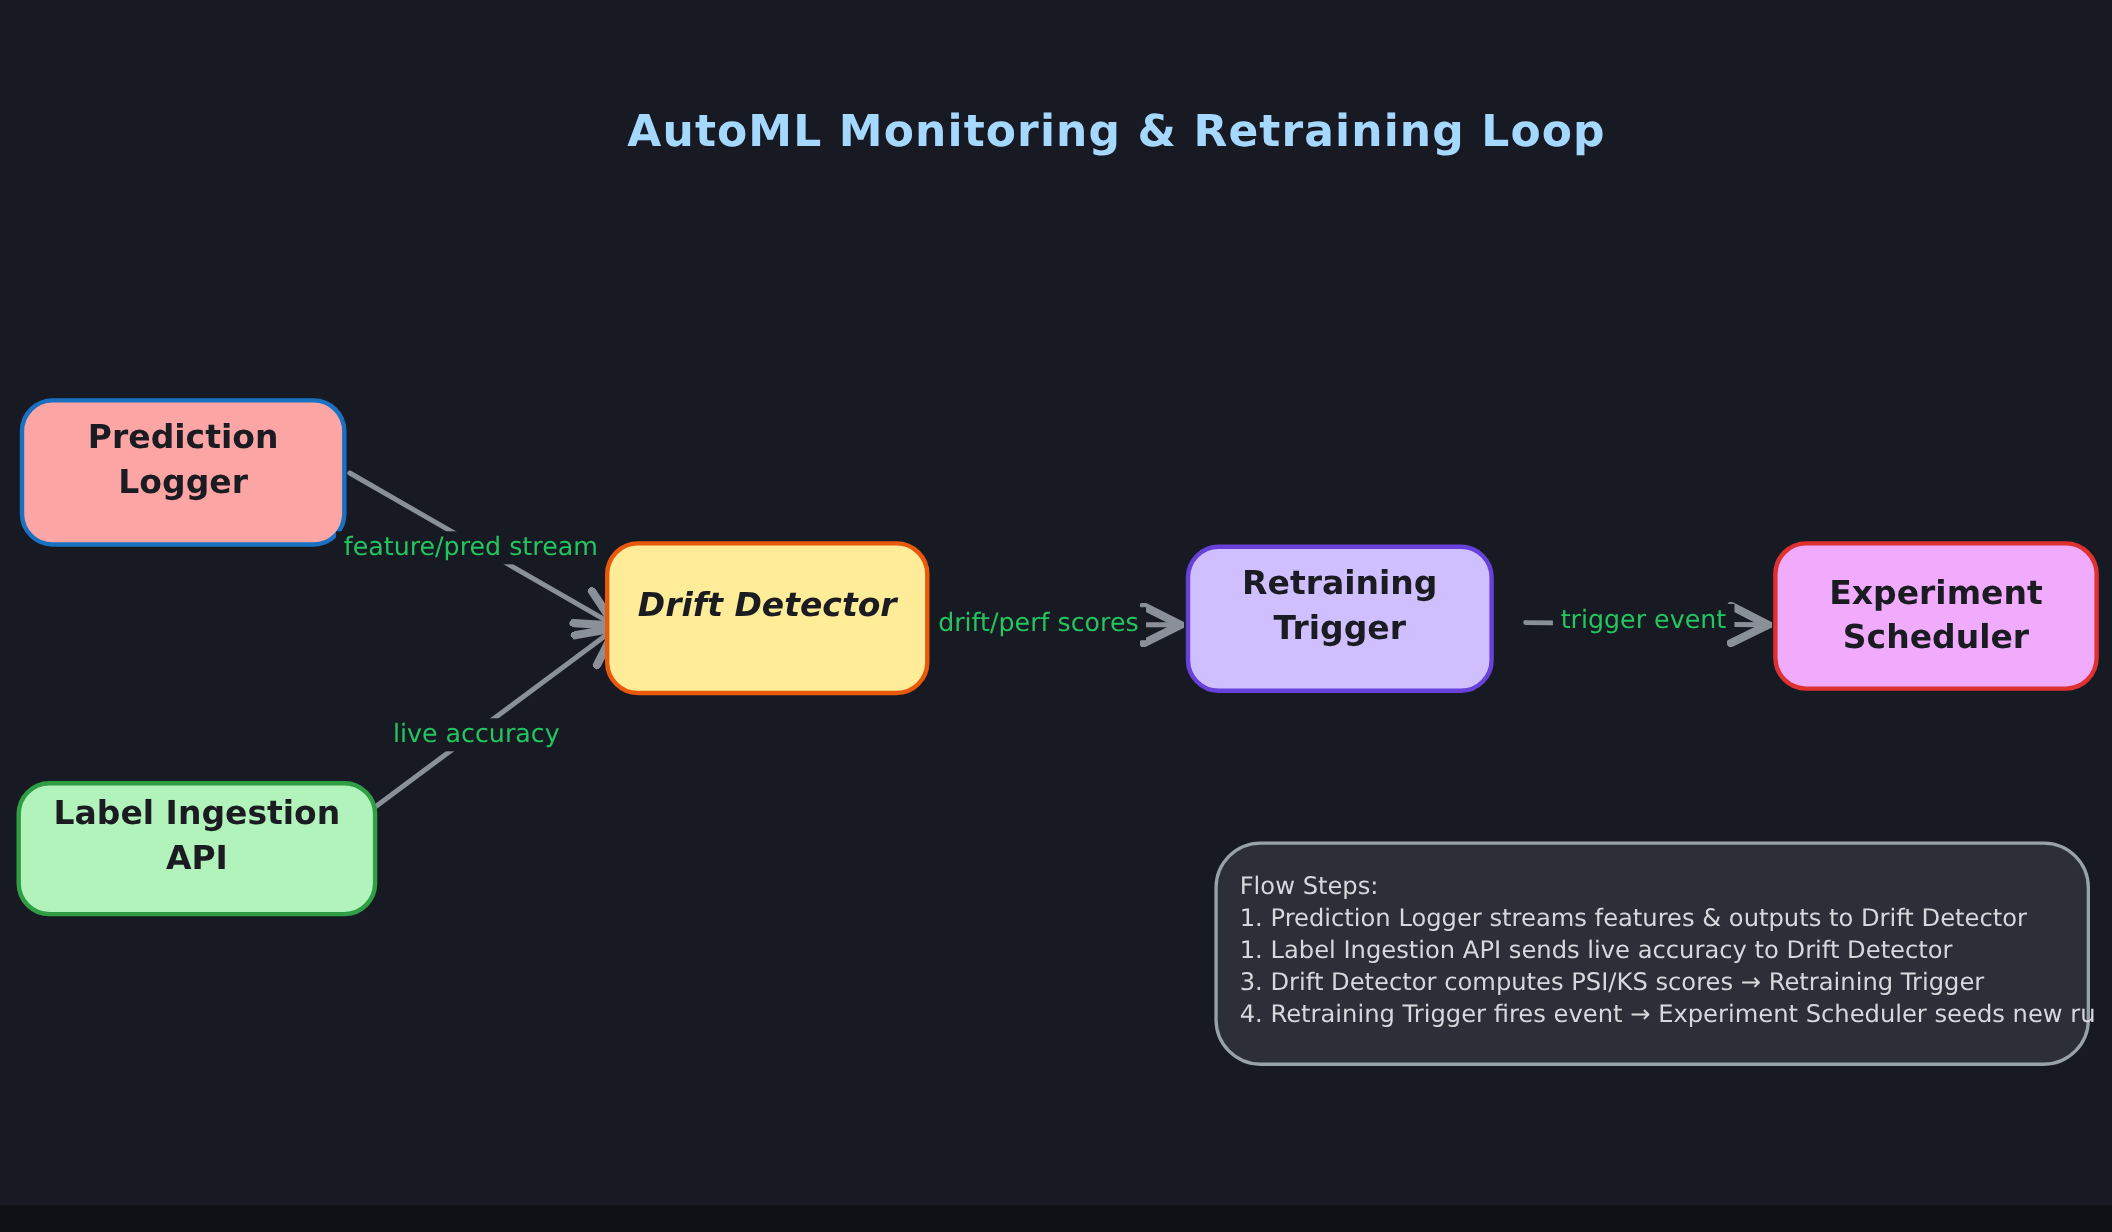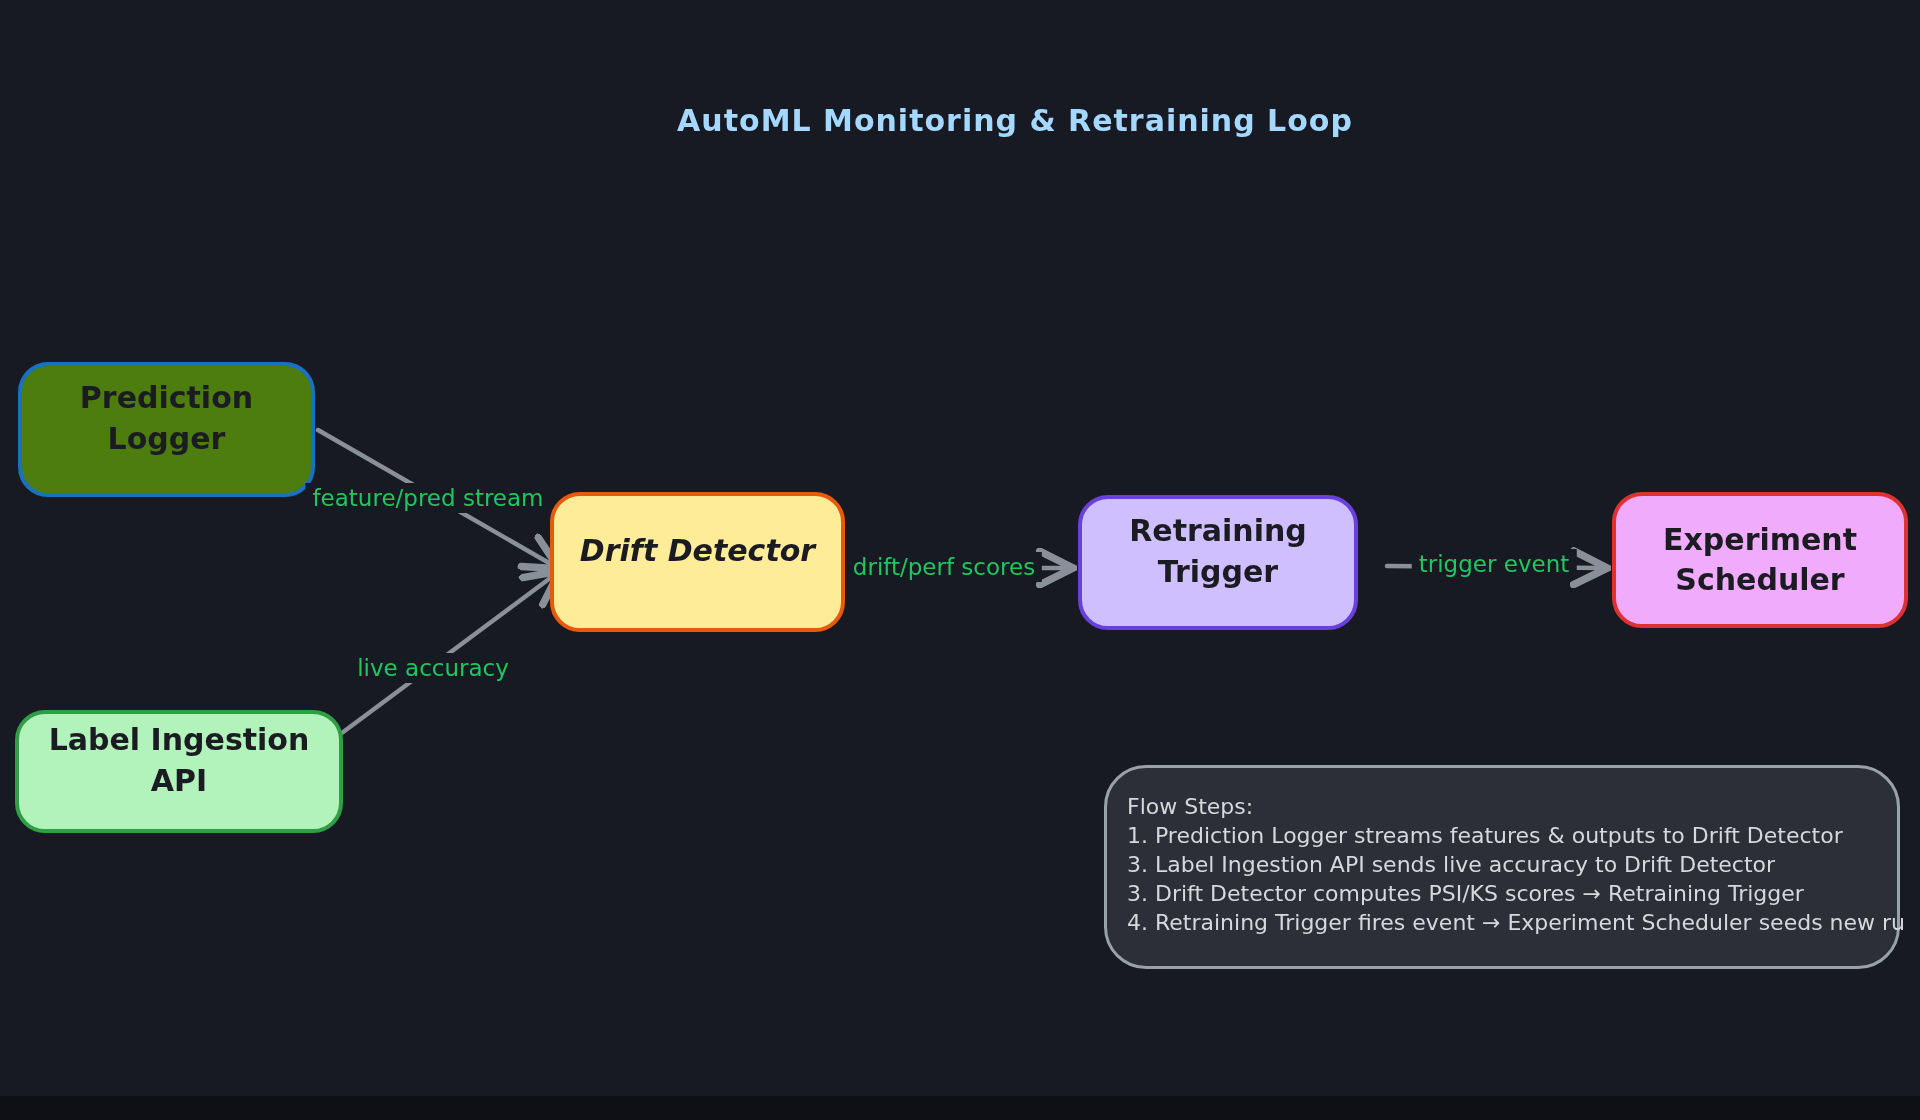--- a/index.html
+++ b/index.html
@@ -9,21 +9,21 @@
     overflow: hidden;
     background: #181a23;
     font-family: "DejaVu Sans", sans-serif;
   }
   .canvas { position: absolute; inset: 0; }
 
   .diagram-title {
     position: absolute;
     left: 1015px; top: 120px;
     transform: translate(-50%, -50%);
-    font-size: 30px;
+    font-size: 40px;
     font-weight: bold;
     letter-spacing: 1px;
     color: #a5d8ff;
     white-space: nowrap;
   }
 
   .node {
     position: absolute;
     border: 4px solid;
     border-radius: 30px;
@@ -100,21 +100,21 @@
       </marker>
     </defs>
     <g stroke="#8a909a" stroke-width="4.5" fill="none" stroke-linecap="round">
       <path d="M318,430 L556,567" marker-end="url(#chev)"></path>
       <path d="M323,747 L557,573" marker-end="url(#chev)"></path>
       <path d="M849,568 L1070,568" marker-end="url(#chev)"></path>
       <path d="M1387,566 L1604,568" marker-end="url(#chev)"></path>
     </g>
   </svg>
 
-  <div class="node single" id="node-prediction-logger" style="background-color: #4d7c0f; border-color: rgb(25, 113, 194);">
+  <div class="node single" id="node-prediction-logger" style="background-color: #fca5a5; border-color: rgb(25, 113, 194);">
     <span class="node-label">Prediction Logger</span>
   </div>
 
   <div class="node single" id="node-label-ingestion" style="background-color: rgb(178, 242, 187); border-color: rgb(47, 158, 68);">
     <span class="node-label">Label Ingestion API</span>
   </div>
 
   <div class="node single" id="node-drift-detector" style="background-color: rgb(255, 236, 153); border-color: rgb(232, 89, 12);">
     <span class="node-label">Drift Detector</span>
   </div>
@@ -129,19 +129,19 @@
   </div>
 
   <div class="edge-label" id="edge-label-feature">feature/pred stream</div>
   <div class="edge-label" id="edge-label-live">live accuracy</div>
   <div class="edge-label" id="edge-label-drift">drift/perf scores</div>
   <div class="edge-label" id="edge-label-trigger">trigger event</div>
 
   <div class="note">
     <div class="note-line">Flow Steps:</div>
     <div class="note-line">1. Prediction Logger streams features &amp; outputs to Drift Detector</div>
-    <div class="note-line">3. Label Ingestion API sends live accuracy to Drift Detector</div>
+    <div class="note-line">1. Label Ingestion API sends live accuracy to Drift Detector</div>
     <div class="note-line">3. Drift Detector computes PSI/KS scores → Retraining Trigger</div>
     <div class="note-line">4. Retraining Trigger fires event → Experiment Scheduler seeds new ru</div>
   </div>
 
   <div class="bottom-strip"></div>
 </div>
 
 </body></html>

